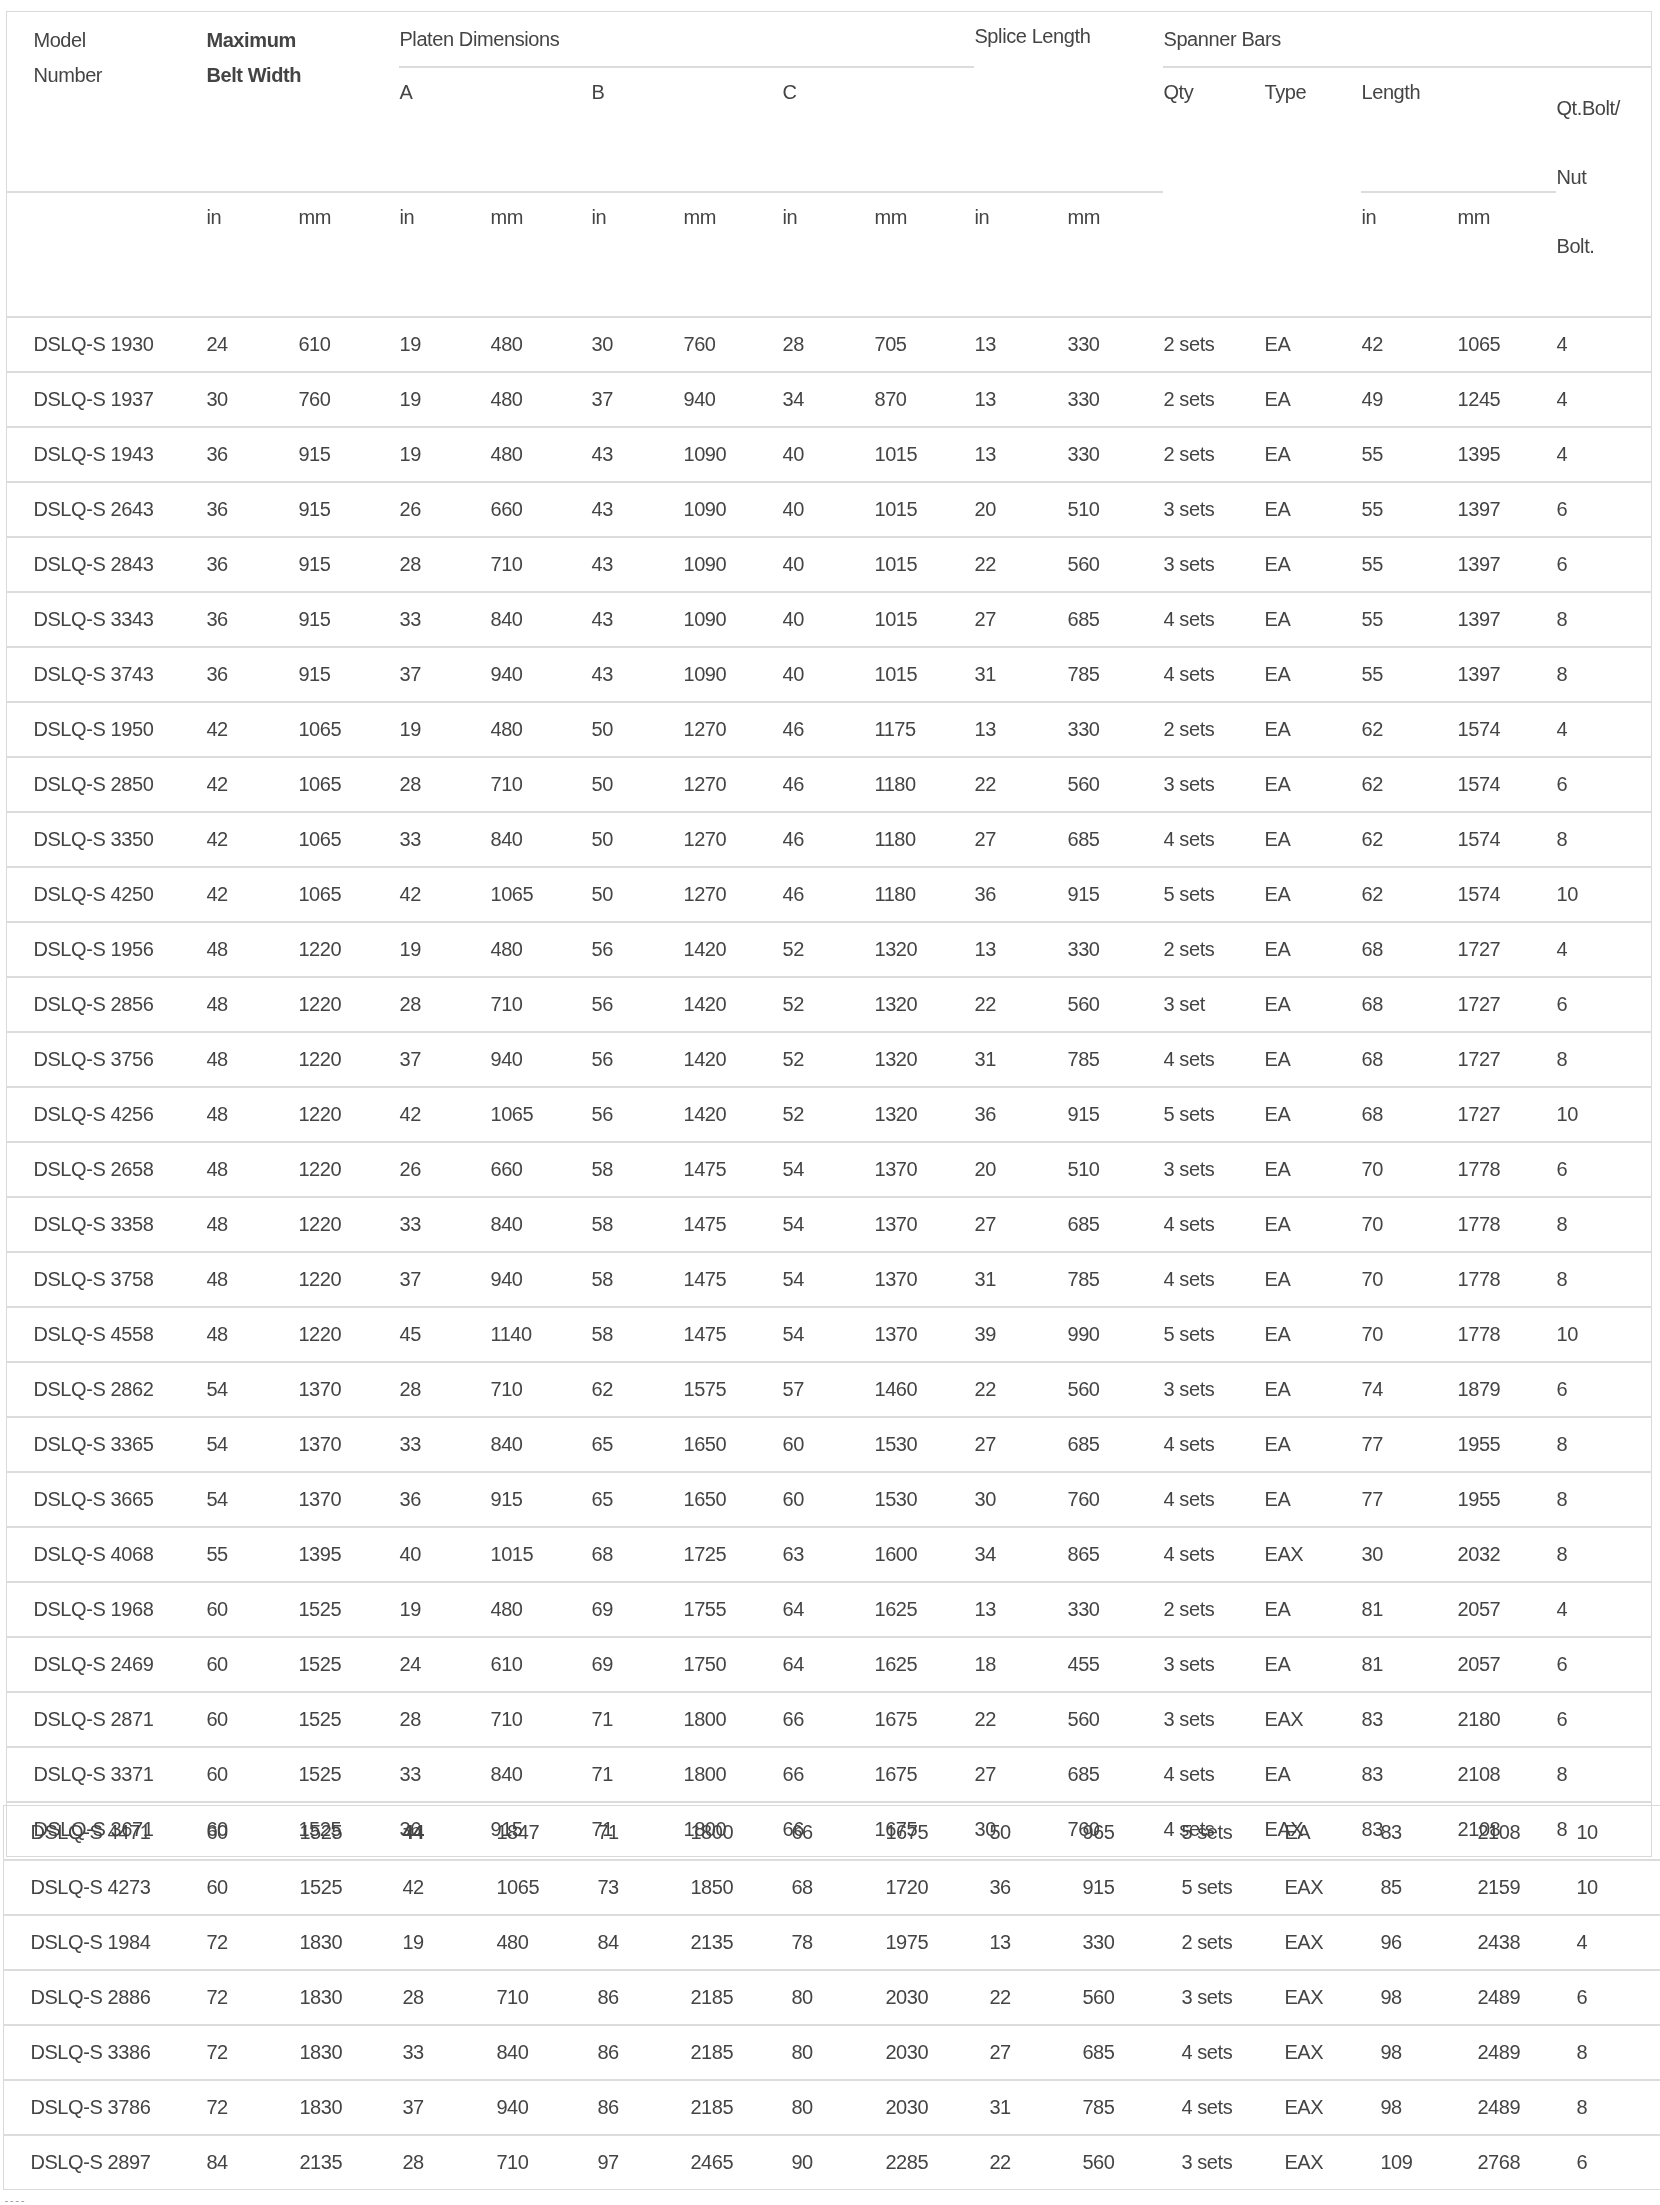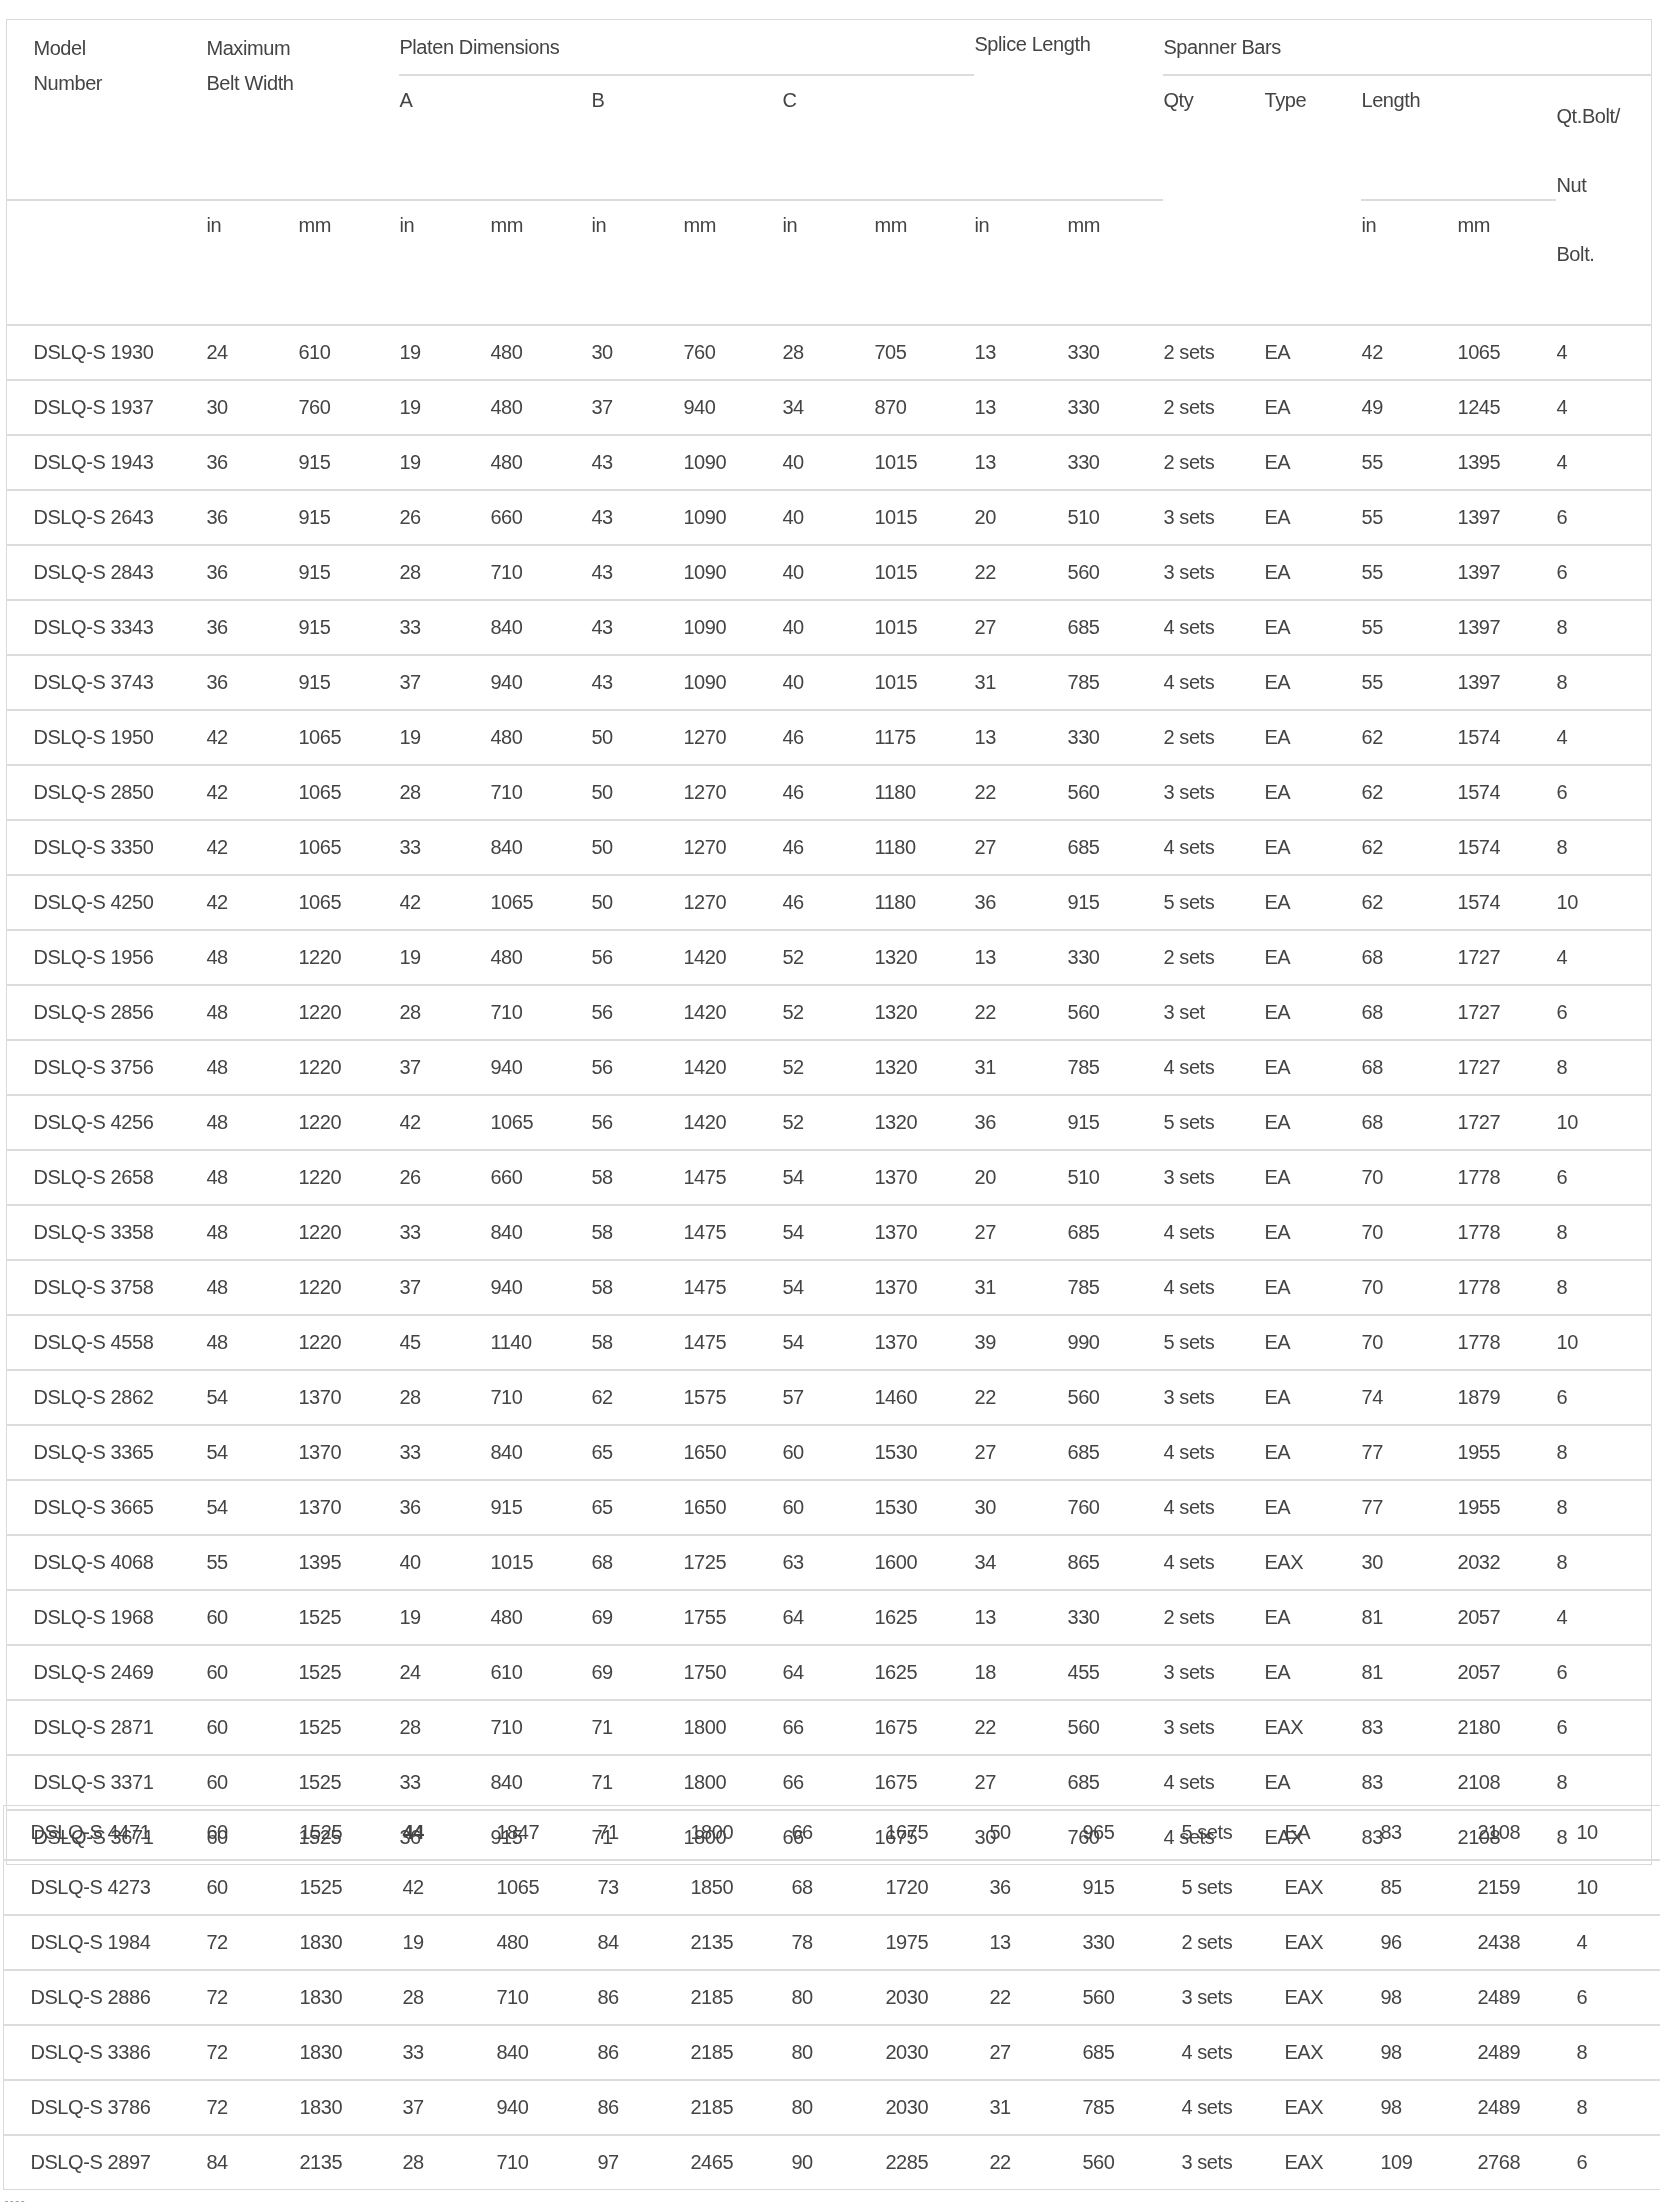--- a/index.html
+++ b/index.html
@@ -9,21 +9,21 @@
     color: #444444;
   }
   .tbl {
     position: absolute; border-collapse: collapse; table-layout: fixed;
     font-size: 20px; letter-spacing: -0.4px;
   }
   .tbl td, .tbl th {
     font-weight: normal; text-align: left; vertical-align: middle;
     padding: 0 0 0 0; white-space: nowrap; overflow: hidden;
   }
-  #tbl-main { left: 5.9px; top: 19px; width: 1645px; border: 1.5px solid #d9d9d9; }
+  #tbl-main { left: 5.9px; top: 11px; width: 1645px; border: 1.5px solid #d9d9d9; }
   #tbl-cont { left: 2.9px; top: 1805px; width: 1641px; border: 1.5px solid #d9d9d9; }
   .tbl tr.data td { height: 53px; border-top: 2.2px solid #dcdcdc; }
   #tbl-cont tr.data td { height: 53px; }
   .hdr1 th { height: 54px; vertical-align: middle; padding-top: 0; }
   .hdr2 th { height: 110px; vertical-align: top; padding-top: 13.2px; }
   .hdr3 th { height: 110px; vertical-align: top; padding-top: 13.2px; margin-top: 26px; }
   .line-b { border-bottom: 2.2px solid #dcdcdc; }
   .pl { padding-left: 26.5px !important; }
   .ml { line-height: 35px; }
   .qtbolt { line-height: 69px; vertical-align: top !important; padding-top: 5.9px !important; }
@@ -53,21 +53,21 @@
       <col style="width:96px">
       <col style="width:99px">
     <col style="width:95px">
   </colgroup>
   <thead>
     <tr class="hdr1">
       <th rowspan="2" class="pl ml" style="vertical-align:top;padding-top:11px;">
         <div>Model</div>
         <div>Number</div>
       </th>
-      <th colspan="2" rowspan="2" class="ml" style="vertical-align:top;padding-top:11px;">
+      <th colspan="2" rowspan="2" class="ml" style="vertical-align:top;padding-top:11px;font-weight:bold;">
         <div>Maximum</div>
         <div>Belt Width</div>
       </th>
       <th colspan="6" class="line-b">Platen Dimensions</th>
       <th colspan="2" rowspan="2" style="vertical-align:top;padding-top:13.2px;">Splice Length</th>
       <th colspan="5" class="line-b">Spanner Bars</th>
     </tr>
     <tr class="hdr2">
       <th colspan="2" class="line-b">A</th>
       <th colspan="2" class="line-b">B</th>

